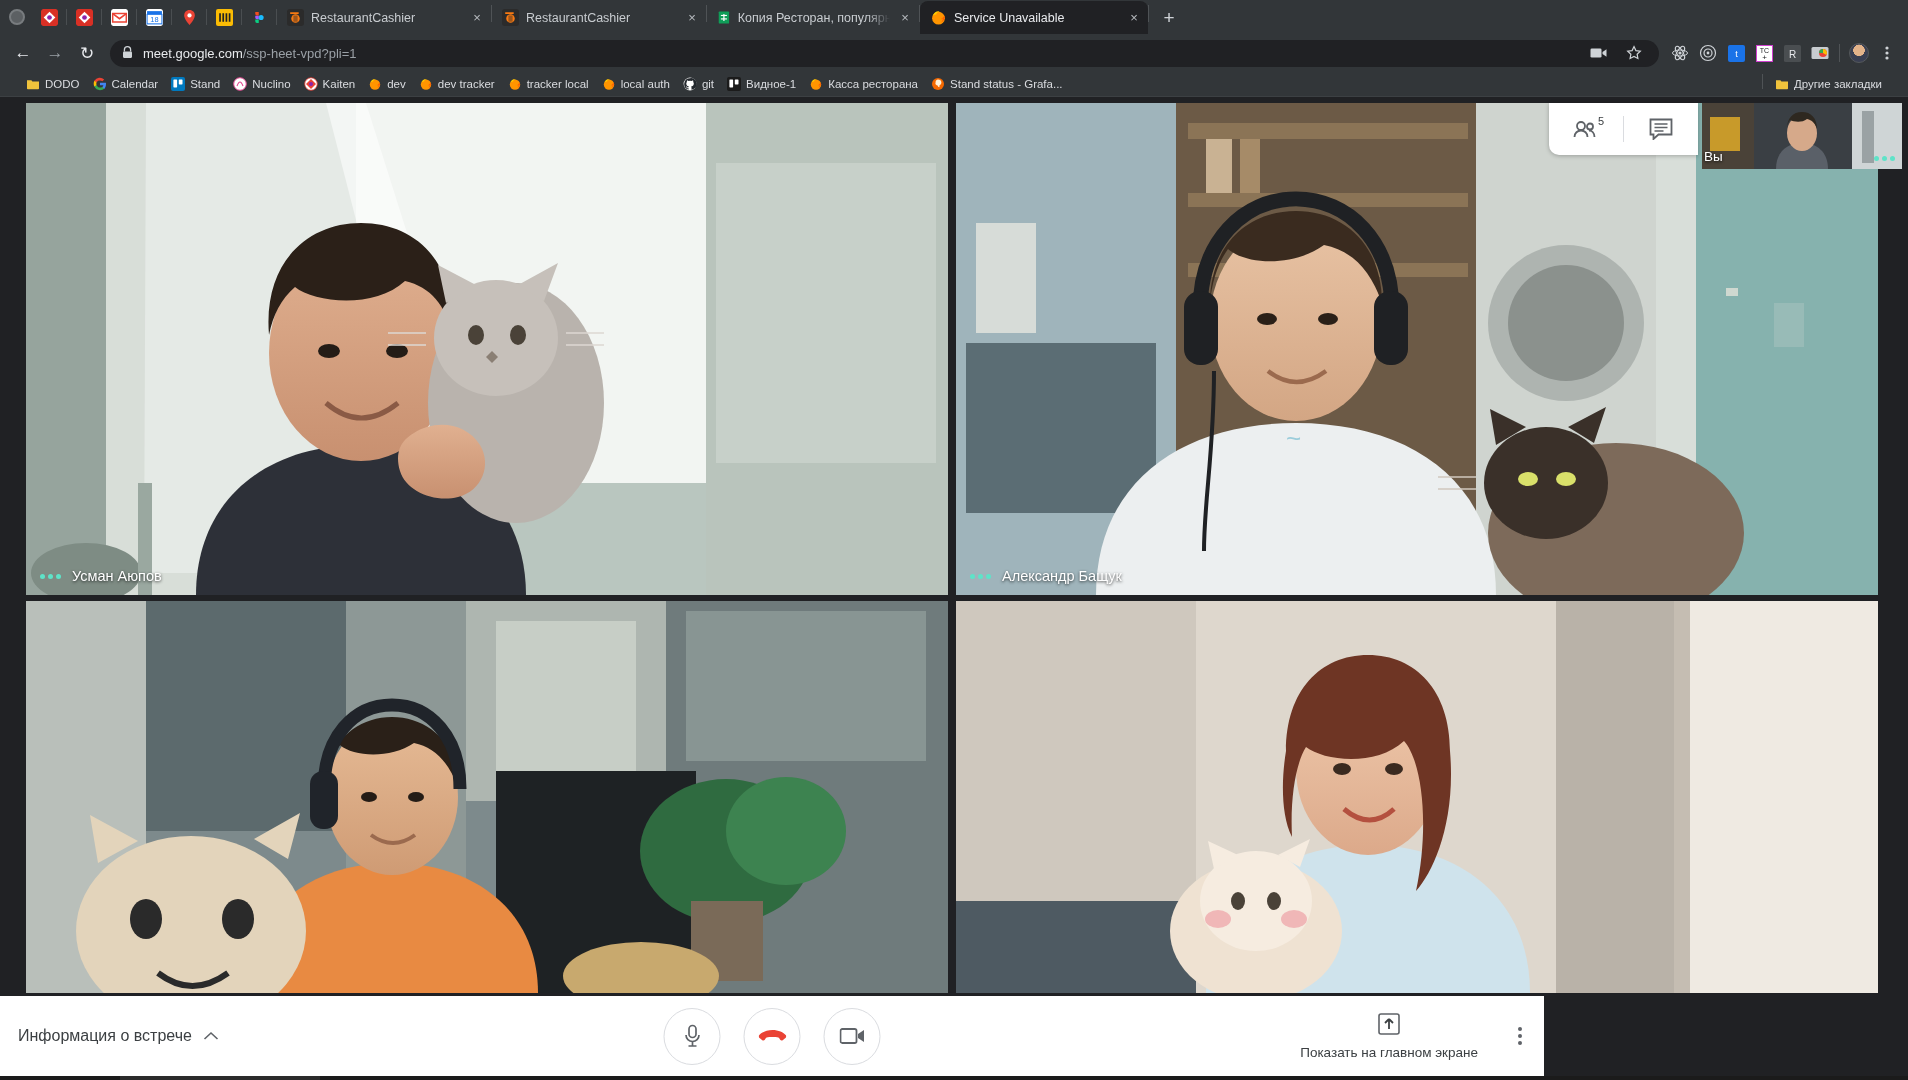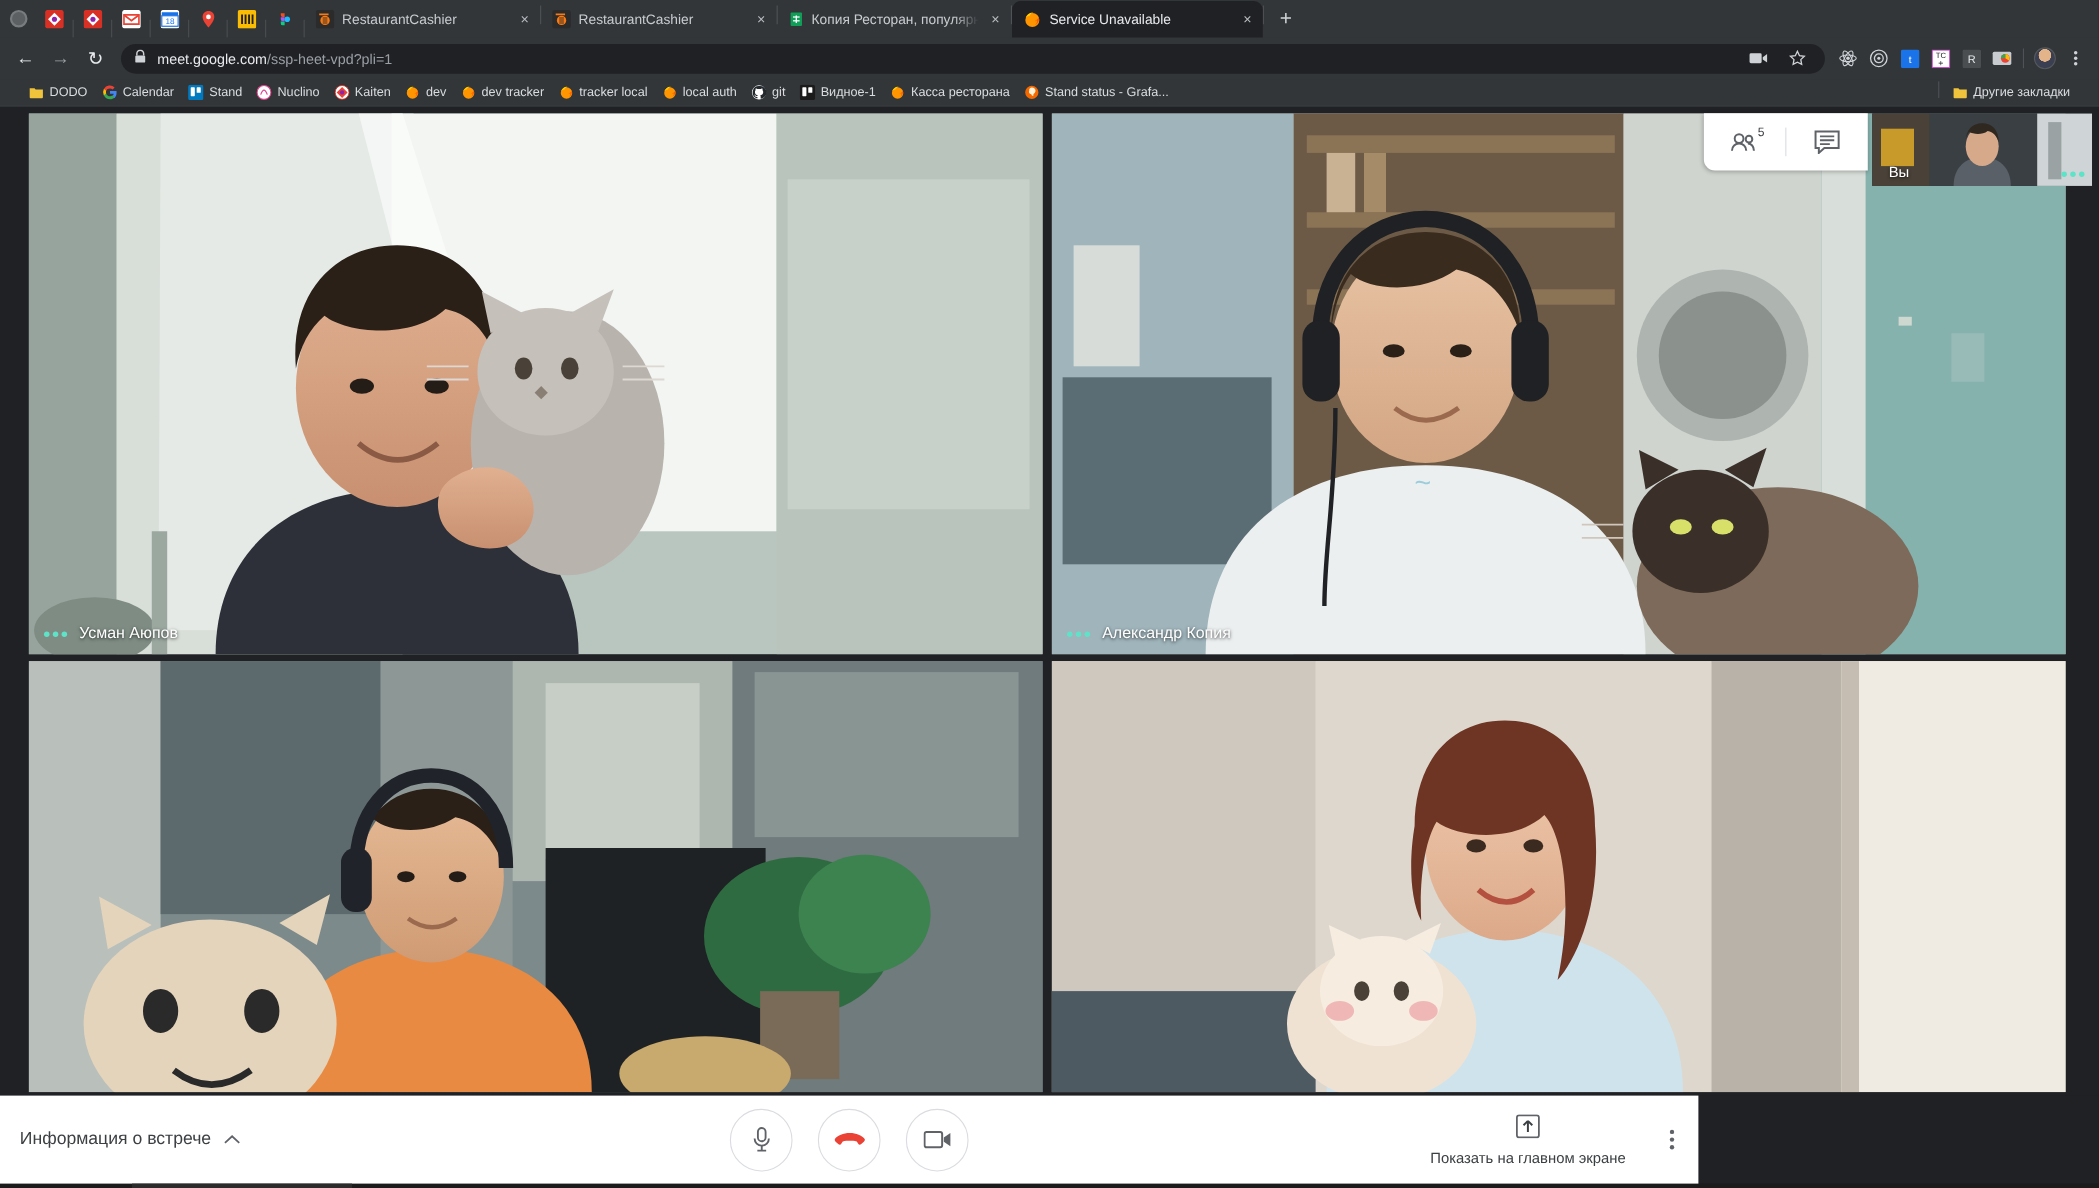--- a/index.html
+++ b/index.html
@@ -17,21 +17,21 @@
     height: 34px; display: flex; align-items: flex-end;
     background: #323639; padding-left: 2px;
   }
   .tabstrip-left-btn {
     width: 30px; height: 34px; display: flex; align-items: center; justify-content: center;
   }
   .circ-btn {
     width: 16px; height: 16px; border-radius: 50%;
     background: #5c6063; border: 2px solid #787c7f;
   }
-  .pin-icons { display: flex; align-items: flex-end; height: 34px; gap: 0px; }
+  .pin-icons { display: flex; align-items: center; height: 34px; gap: 0px; }
   .pin {
     width: 34px; height: 34px; display: flex; align-items: center; justify-content: center;
   }
   .pin-sep { width: 1px; height: 16px; background: #4a4e51; }
   .favicon { width: 17px; height: 17px; display: block; border-radius: 2px; }
 
   .tab {
     height: 33px; display: flex; align-items: center;
     padding: 0 6px 0 10px; gap: 7px;
     min-width: 60px; max-width: 240px;
@@ -142,21 +142,21 @@
     font-size: 11px; color: #3c4043;
   }
   .tp-sep { width: 1px; height: 26px; background: #dadce0; }
 
   .selfview {
     position: absolute; right: 6px; top: 6px;
     width: 200px; height: 66px; overflow: hidden; z-index: 20;
     background: #2b2f33;
   }
   .selfview .lbl {
-    position: absolute; left: 15px; bottom: 5px; color: #fff;
+    position: absolute; left: 2px; bottom: 5px; color: #fff;
     font-size: 13.5px; text-shadow: 0 1px 3px rgba(0,0,0,.8); z-index: 3;
   }
   .selfview .dots { position: absolute; right: 7px; bottom: 8px; display: flex; gap: 3px; z-index: 3;}
   .selfview .dots i { width: 5px; height: 5px; border-radius: 50%; background: #5ee3c8; }
 
   
   .meetbar {
     position: relative; width: 1544px; height: 80px;
     background: #fff; display: flex; align-items: center;
   }
@@ -621,21 +621,21 @@
         <ellipse cx="610" cy="376" rx="10" ry="7" fill="#d9e06a"></ellipse>
         <path d="M520 374h-38M520 386h-38" stroke="#cfc7bd" stroke-width="1.6"></path>
         <text x="330" y="344" font-size="26" fill="#89c5d6" font-family="sans-serif" opacity=".8">~</text>
       </svg>
       <div class="tile-name">
         <span class="mic-dots">
             <i></i>
             <i></i>
             <i></i>
           </span>
-        <span>Александр Копия</span>
+        <span>Александр Бащук</span>
       </div>
     </div>
 
     <div class="tile">
       <svg class="tile-img" viewBox="0 0 922 392" preserveAspectRatio="xMidYMid slice">
         <defs>
           <linearGradient id="sk3" x1="0" y1="0" x2="0" y2="1">
               <stop offset="0" stop-color="#e6bb96"></stop>
               <stop offset="1" stop-color="#cf9b74"></stop>
             </linearGradient>

